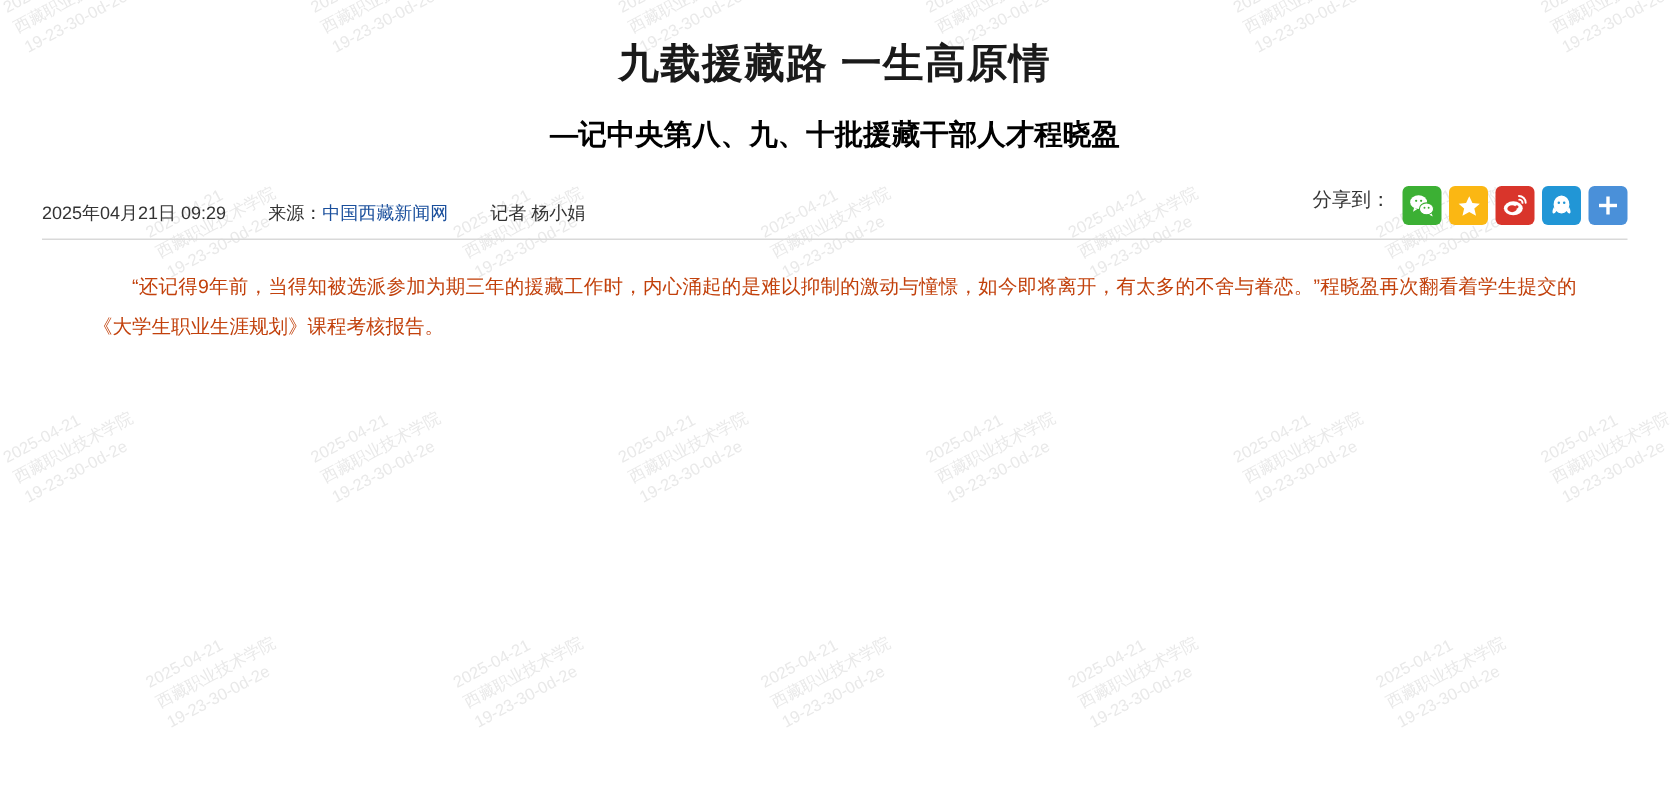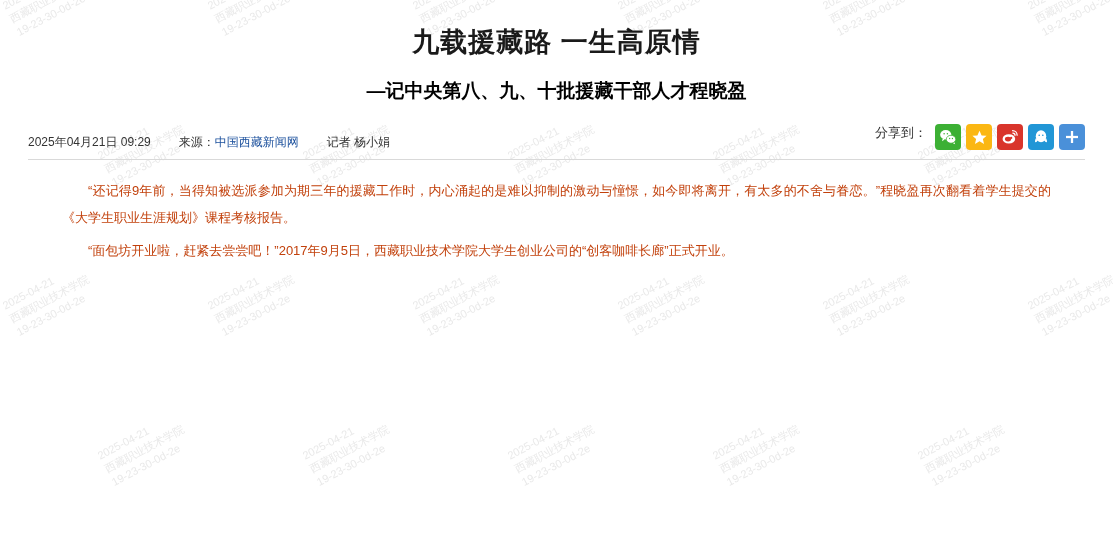--- a/index.html
+++ b/index.html
@@ -214,17 +214,16 @@
               <rect x="10.3" y="3" width="3.4" height="18" fill="#ffffff"></rect>
               <rect x="3" y="10.3" width="18" height="3.4" fill="#ffffff"></rect>
             </svg>
           </div>
         </div>
       </div>
     </div>
 
     <div class="article">
       <p>“还记得9年前，当得知被选派参加为期三年的援藏工作时，内心涌起的是难以抑制的激动与憧憬，如今即将离开，有太多的不舍与眷恋。”程晓盈再次翻看着学生提交的《大学生职业生涯规划》课程考核报告。</p>
-      <p>“面包坊开业啦，赶紧去尝尝吧！”2017年9月5日，西藏职业技术学院大学生创业公司的“创客咖啡长廊”正式开业。</p>
     </div>
 
   </div>
 </div>
 
 </body></html>

